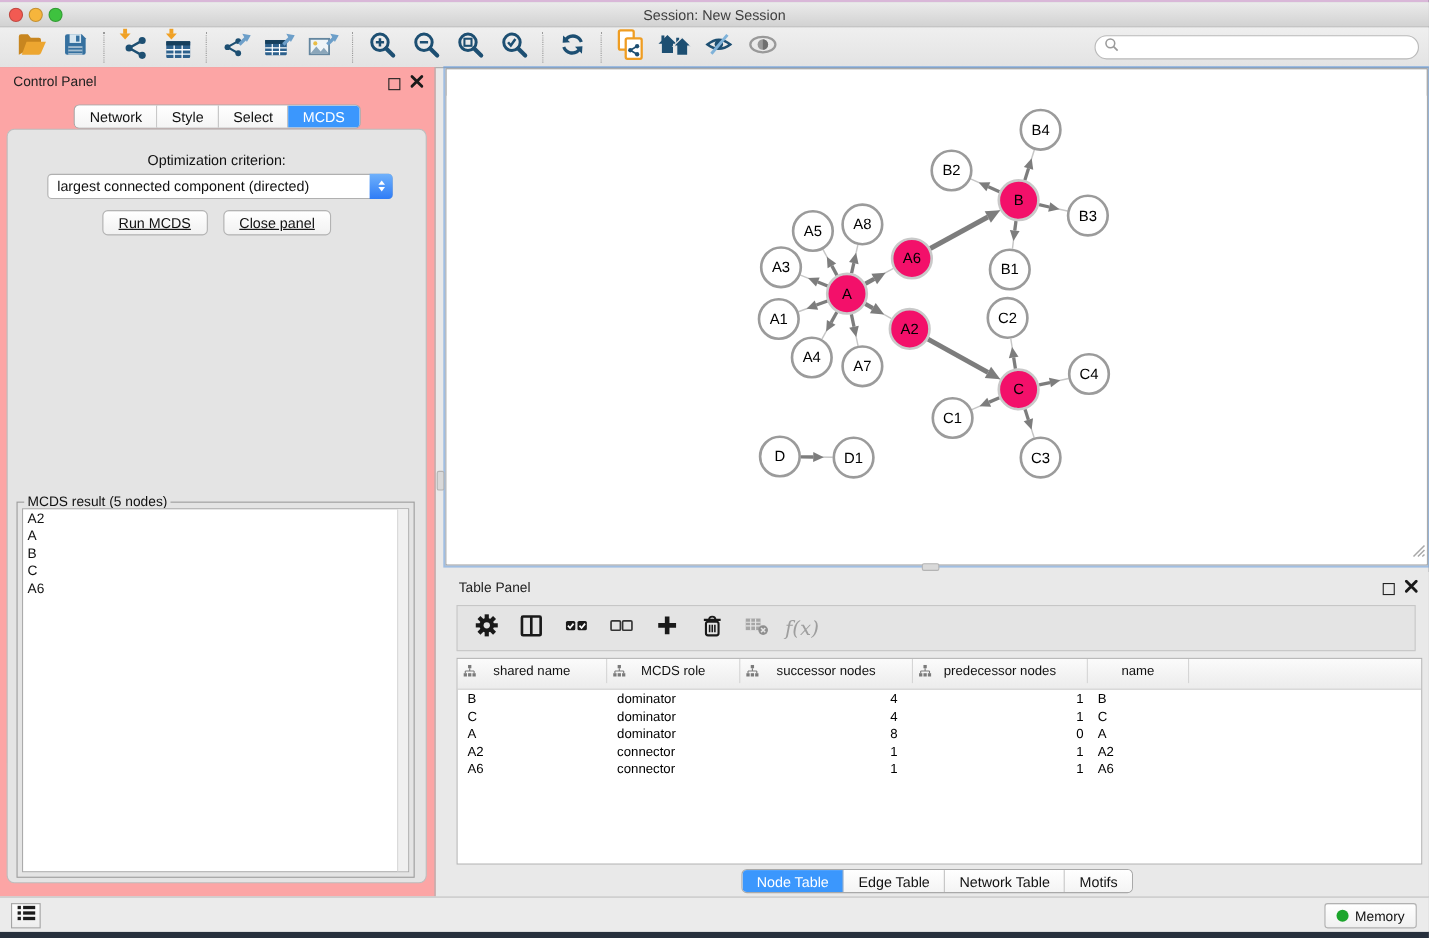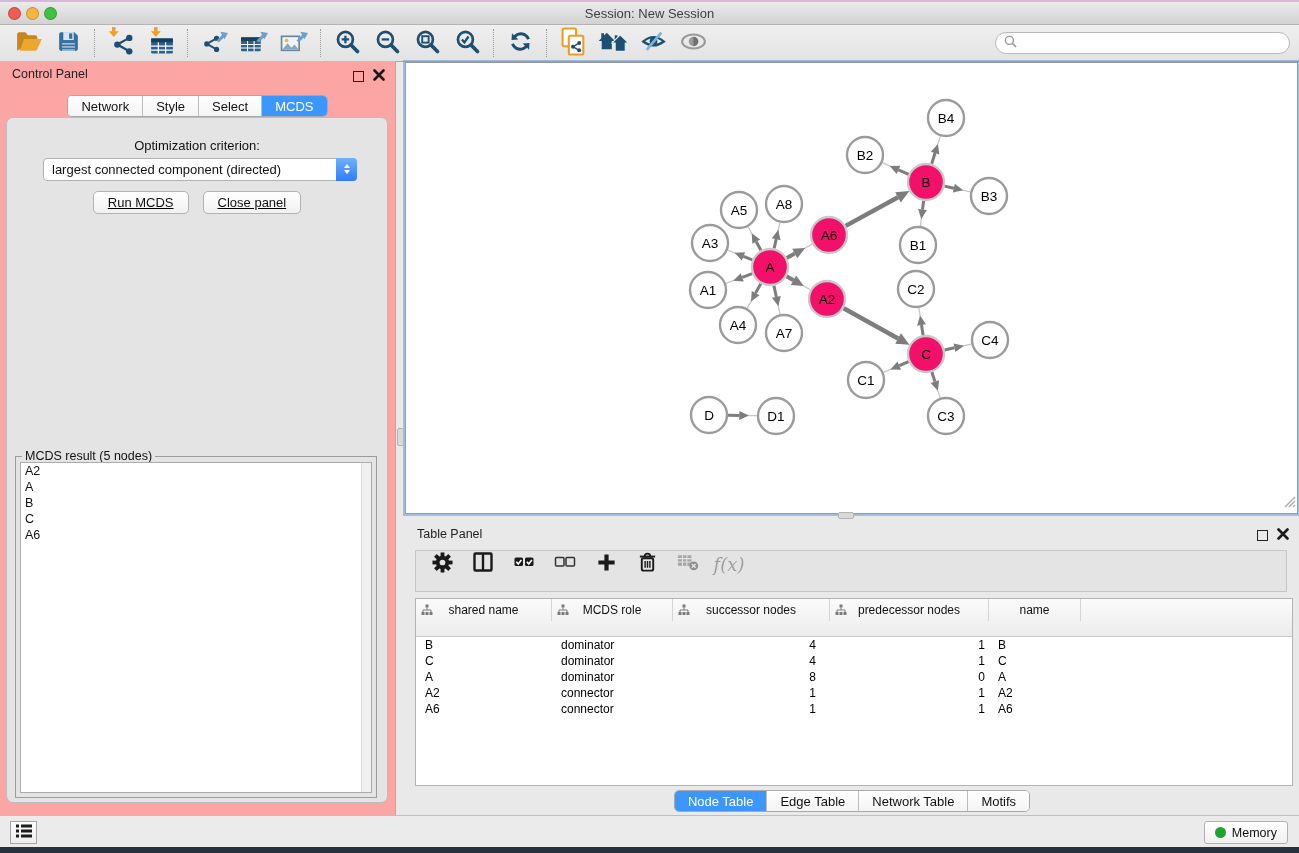--- a/index.html
+++ b/index.html
@@ -75,26 +75,26 @@
   #net-titlebar .title-text { top:5px; }
   #net-canvas { position:absolute; top:24px; left:0; right:0; bottom:0; background:#fff; overflow:hidden; }
   #resize-grip { position:absolute; right:1px; bottom:1px; }
   .divider-handle-v { position:absolute; left:397px; top:426px; width:7px; height:18px; background:#d9d9d9; border:1px solid #b4b4b4; border-radius:2px; cursor:col-resize; }
   .divider-handle-h { position:absolute; left:838px; top:510px; width:16px; height:7px; background:#d9d9d9; border:1px solid #b4b4b4; border-radius:2px; cursor:row-resize; }
 
   
   #table-panel { position:absolute; left:405px; top:518px; width:894px; height:295px; background:#e9e9e9; }
   #tp-header { position:absolute; top:0; left:0; right:0; height:26px; }
   #tp-header .panel-title { position:absolute; left:12px; top:7px; }
-  #tp-toolbar { position:absolute; left:10px; right:12px; top:30px; height:42px; background:#e4e4e4; border:1px solid #c6c6c6; display:flex; align-items:flex-start; gap:15px; padding-left:13px; }
+  #tp-toolbar { position:absolute; left:10px; right:12px; top:30px; height:42px; background:#e4e4e4; border:1px solid #c6c6c6; display:flex; align-items:center; gap:15px; padding-left:13px; }
   .ttbtn { width:26px; height:26px; display:flex; align-items:center; justify-content:center; cursor:pointer; }
   .ttbtn.disabled { cursor:default; }
   .fx-label { font-family:"DejaVu Serif", serif; font-style:italic; font-size:18px; color:#9e9e9e; }
   #tp-table { position:absolute; left:10px; right:6px; top:78px; height:188px; background:#fff; border:1px solid #b3b3b3; overflow:hidden; }
-  #tp-thead { display:flex; height:38px; background:linear-gradient(#fbfbfb,#ececec); border-bottom:1px solid #c9c9c9;text-align:center; }
+  #tp-thead { display:flex; height:28px; background:linear-gradient(#fbfbfb,#ececec); border-bottom:1px solid #c9c9c9;text-align:center; }
   .th { position:relative; height:22px; border-right:1px solid #d5d5d5; font-size:12px; color:#111; display:flex; align-items:center; justify-content:center; }
   .th .tree-ic { position:absolute; left:5px; top:5px; }
   .th.filler { flex:1; border-right:none; }
   .tr { display:flex; height:16px; }
   .td { font-size:12px; color:#000; line-height:16px; white-space:nowrap; overflow:hidden; }
   #tp-tabs-row { position:absolute; left:0; right:0; top:270px; display:flex; justify-content:center; }
 
   
   #status-bar { position:absolute; left:0; right:0; top:813px; height:32px; background:#ebebeb; border-top:1px solid #bfbfbf; }
   #list-btn { position:absolute; left:10px; top:5px; width:27px; height:23px; background:linear-gradient(#fdfdfd,#ededed); border:1px solid #a5a5a5; display:flex; align-items:center; justify-content:center; cursor:pointer; }

